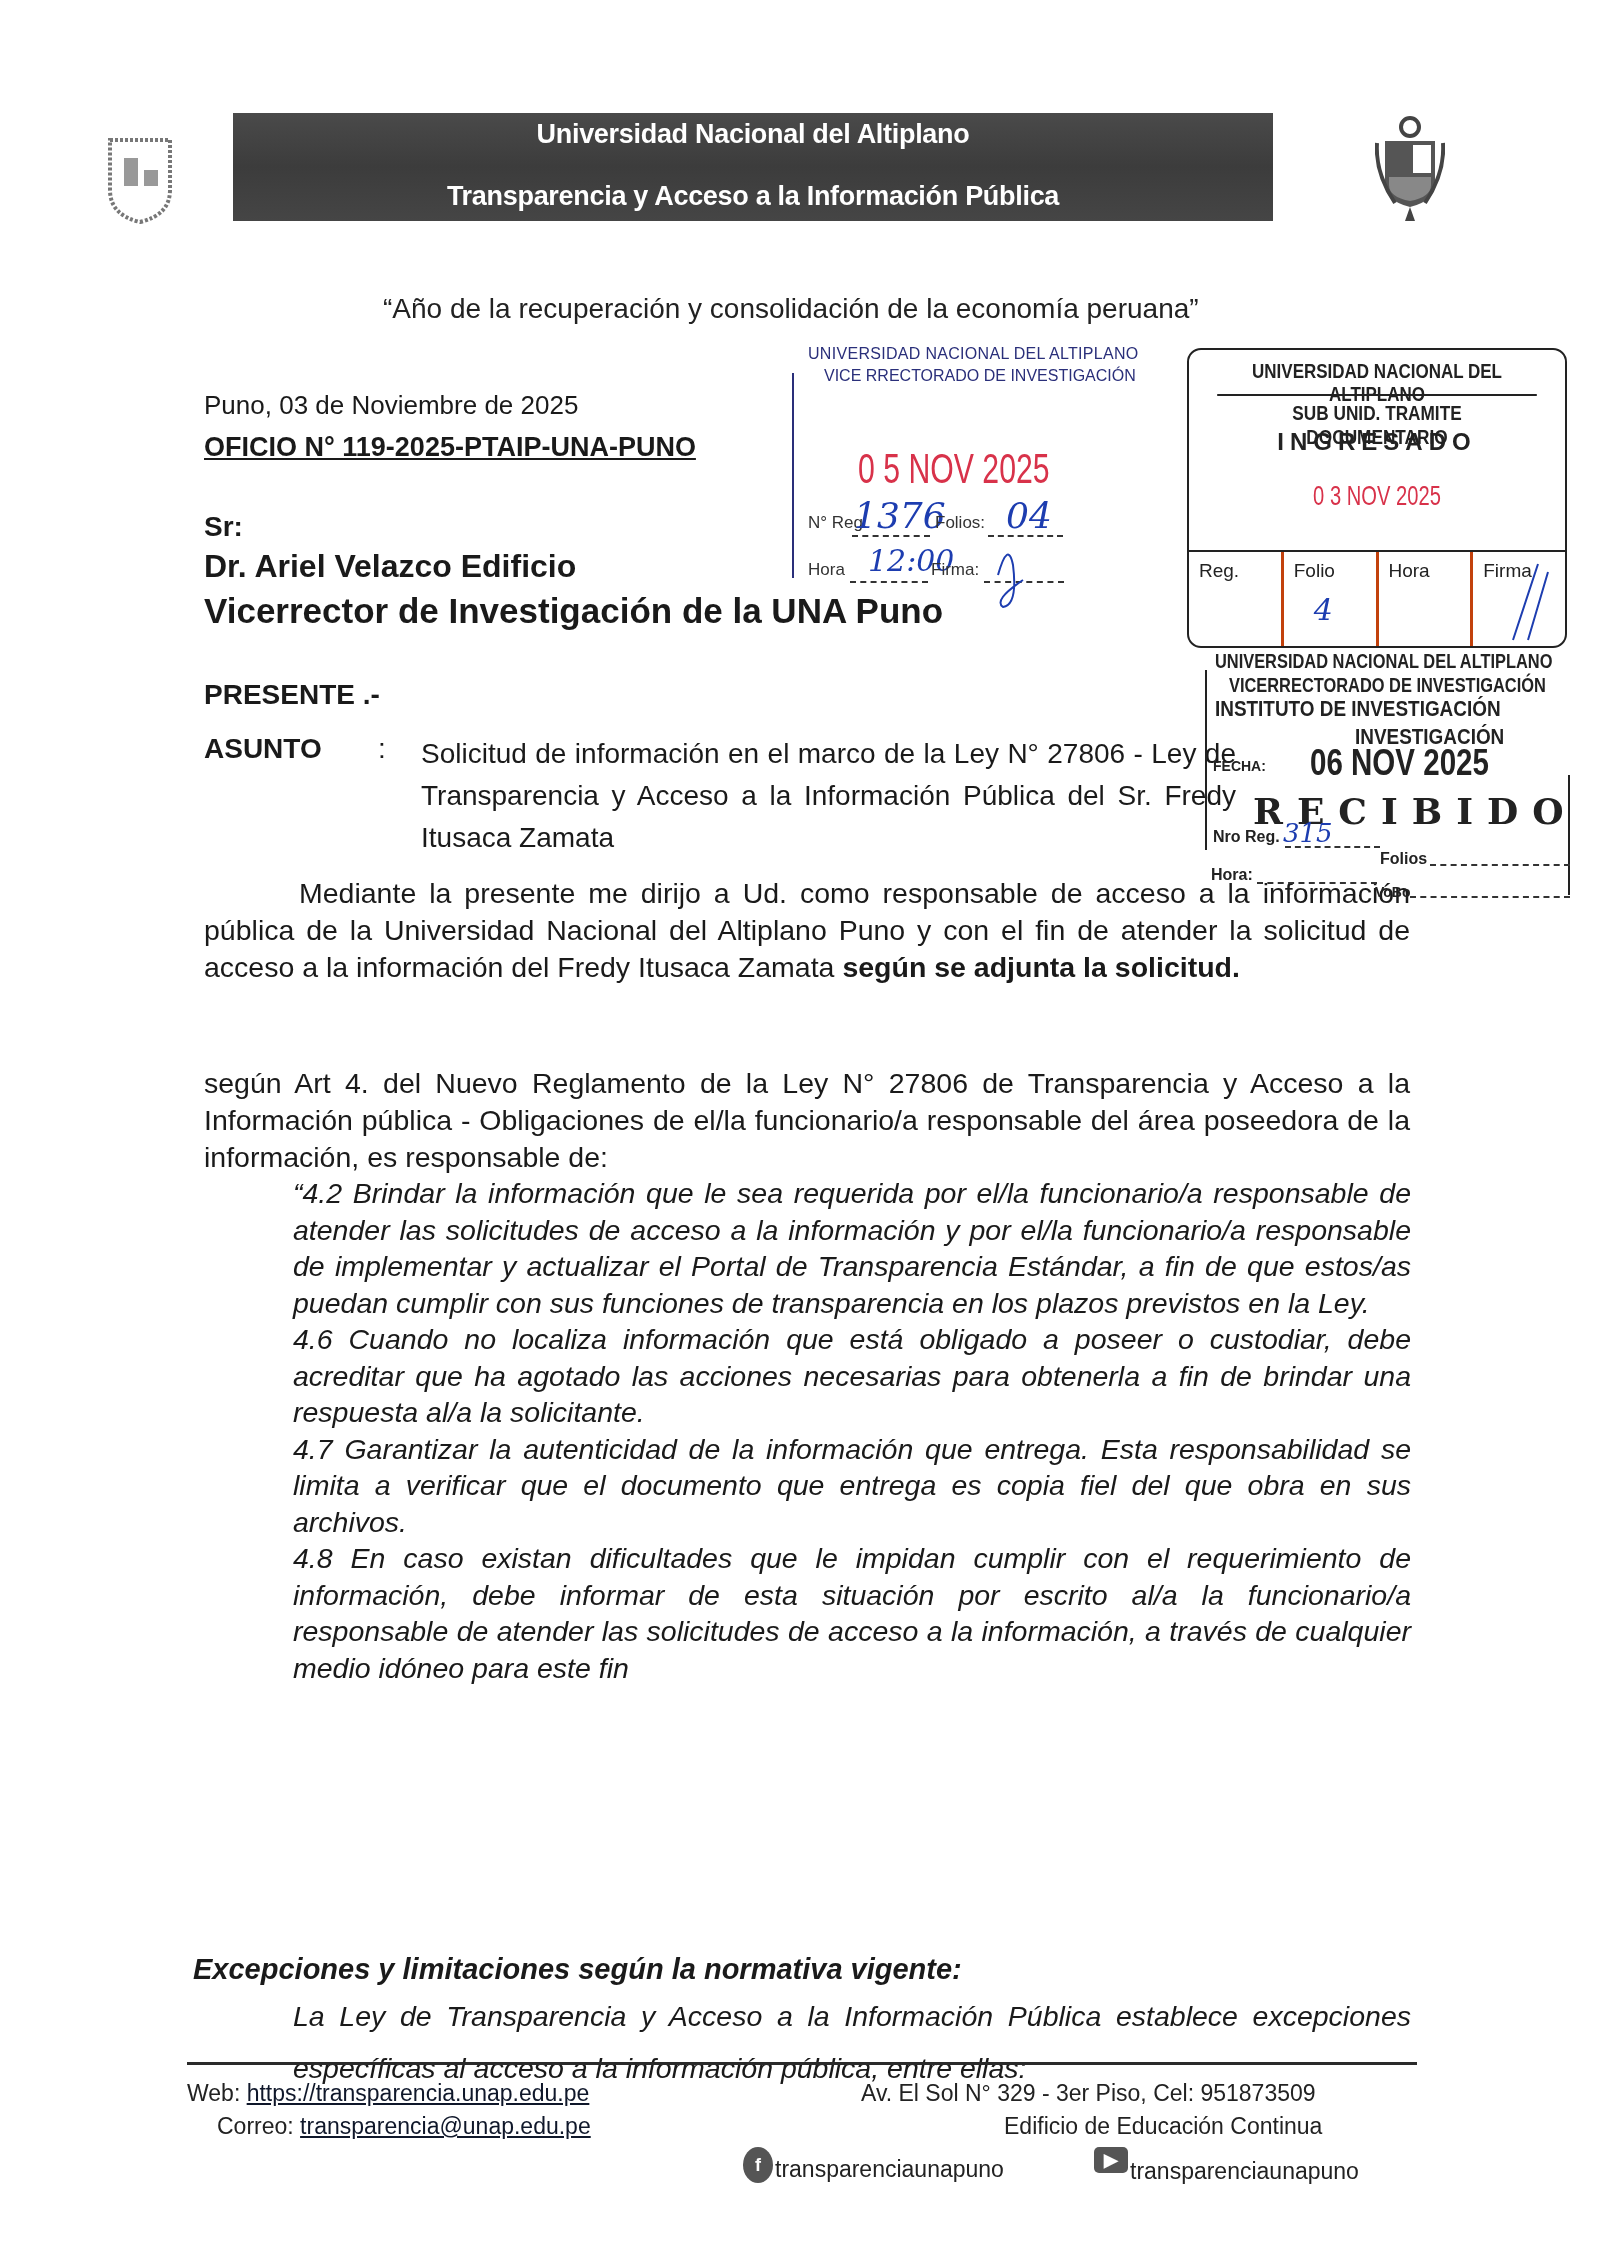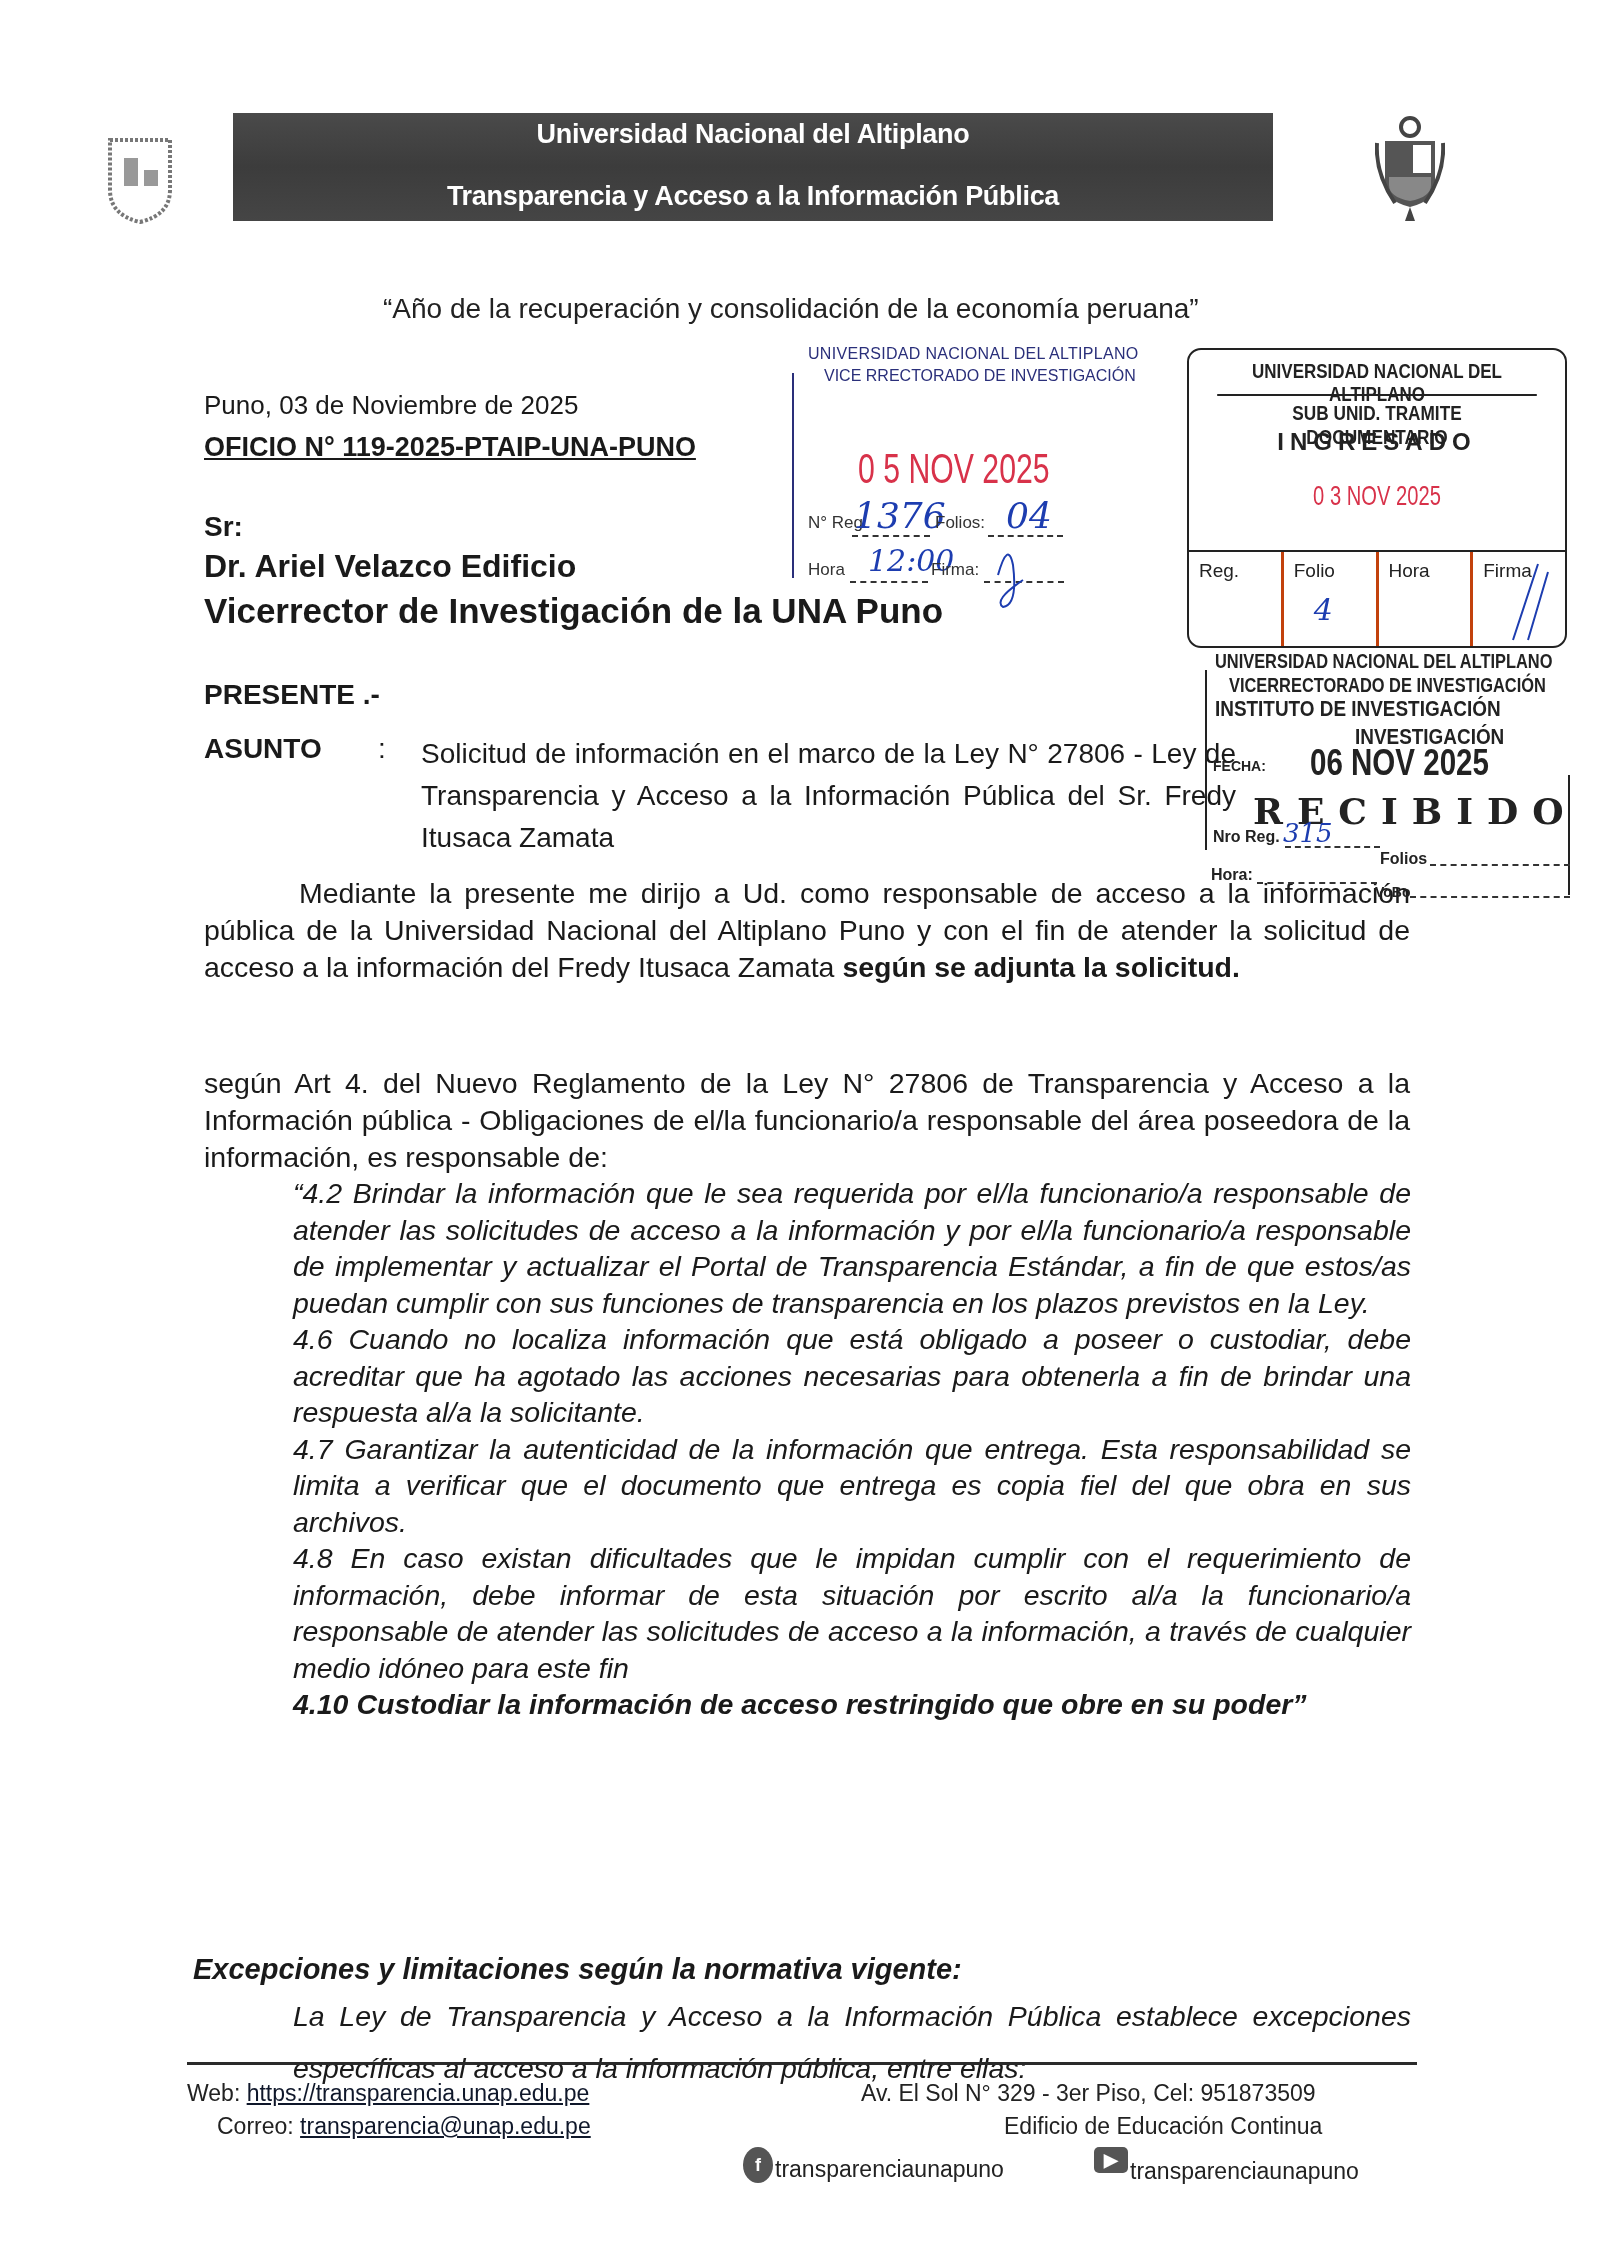--- a/index.html
+++ b/index.html
@@ -134,21 +134,20 @@
   <span>Mediante la presente me dirijo a Ud. como responsable de acceso a la información pública de la Universidad Nacional del Altiplano Puno y con el fin de atender la solicitud de acceso a la información del Fredy Itusaca Zamata </span><b>según se adjunta la solicitud.</b>
 </div>
 
 <div class="para p2">según Art 4.  del Nuevo Reglamento de la Ley N° 27806 de Transparencia y Acceso a la Información pública - Obligaciones de el/la funcionario/a responsable del área poseedora de la información, es responsable de:</div>
 
 <div class="quote" style="top:1175px;">
   <span class="item">“4.2 Brindar la información que le sea requerida por el/la funcionario/a responsable de atender las solicitudes de acceso a la información y por el/la funcionario/a responsable de implementar y actualizar el Portal de Transparencia Estándar, a fin de que estos/as puedan cumplir con sus funciones de transparencia en los plazos previstos en la Ley.</span>
   <span class="item">4.6 Cuando no localiza información que está obligado a poseer o custodiar, debe acreditar que ha agotado las acciones necesarias para obtenerla a fin de brindar una respuesta al/a la solicitante.</span>
   <span class="item">4.7 Garantizar la autenticidad de la información que entrega. Esta responsabilidad se limita a verificar que el documento que entrega es copia fiel del que obra en sus archivos.</span>
   <span class="item">4.8 En caso existan dificultades que le impidan cumplir con el requerimiento de información, debe informar de esta situación por escrito al/a la funcionario/a responsable de atender las solicitudes de acceso a la información, a través de cualquier medio idóneo para este fin</span>
-  <span class="item bold">4.10 Custodiar la información de acceso restringido que obre en su poder”</span>
 </div>
 
 <div class="exc-title">Excepciones y limitaciones según la normativa vigente:</div>
 <div class="exc-text">La Ley de Transparencia y Acceso a la Información Pública establece excepciones específicas al acceso a la información pública, entre ellas:</div>
 
 <div class="footer-rule"></div>
 <div class="footer-web">
   <span>Web: </span><a>https://transparencia.unap.edu.pe</a>
 </div>
 <div class="footer-mail">

